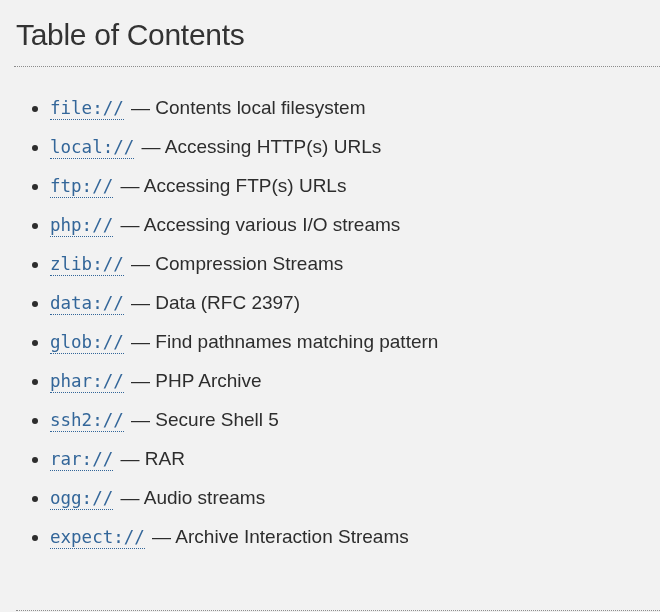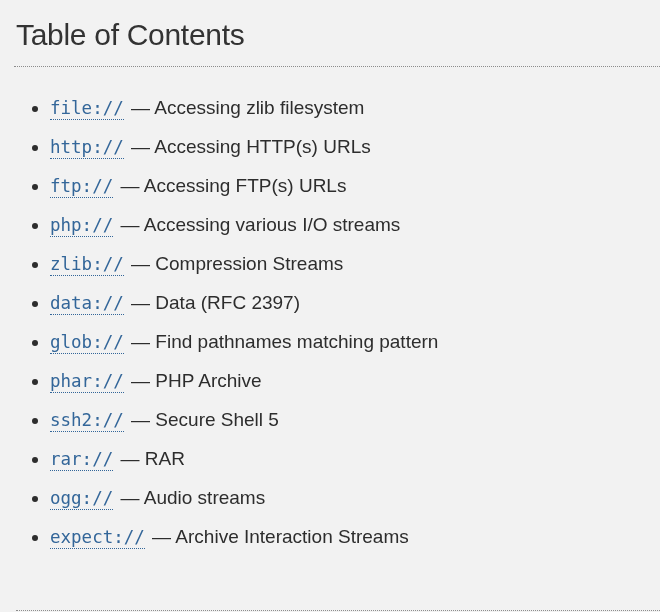--- a/index.html
+++ b/index.html
@@ -74,24 +74,24 @@
 
 <div class="container">
 
   <h1 class="page-title">Table of Contents</h1>
 
   <div class="dotted-rule"></div>
 
   <ul class="toc-list">
     <li>
       <a href="#" class="toc-link">file://</a>
-      <span class="toc-desc">— Accessing zlib filesystem</span>
+      <span class="toc-desc">— Contents local filesystem</span>
     </li>
     <li>
-      <a href="#" class="toc-link">http://</a>
+      <a href="#" class="toc-link">local://</a>
       <span class="toc-desc">— Accessing HTTP(s) URLs</span>
     </li>
     <li>
       <a href="#" class="toc-link">ftp://</a>
       <span class="toc-desc">— Accessing FTP(s) URLs</span>
     </li>
     <li>
       <a href="#" class="toc-link">php://</a>
       <span class="toc-desc">— Accessing various I/O streams</span>
     </li>

